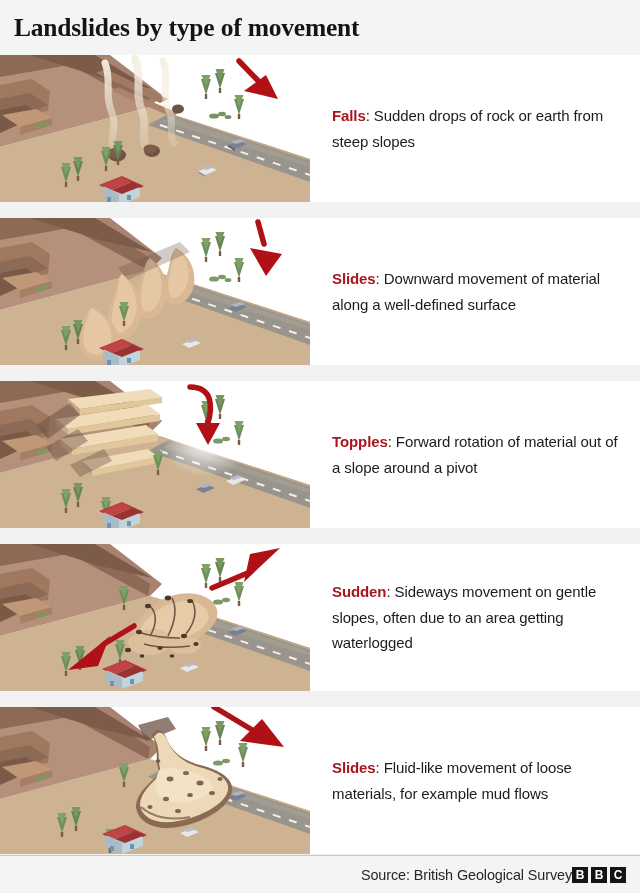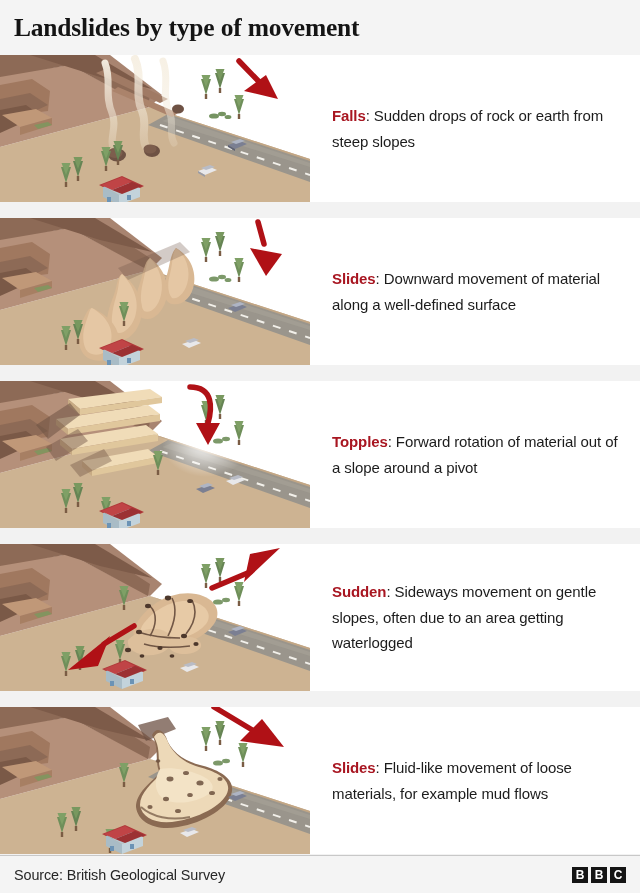--- a/index.html
+++ b/index.html
@@ -84,21 +84,21 @@
   }
 
   
   .footer{
     flex:0 0 auto;
     height:38px;
     background:#f4f4f4;
     border-top:1px solid #c8c8c8;
     display:flex;
     align-items:center;
-    justify-content:space-between;
+    justify-content:flex-end;
     padding:0 14px;
     box-sizing:border-box;
   }
   .source{
     font-size:14.4px;
     color:#262626;
     letter-spacing:-0.1px;
   }
   .bbc-logo{ display:flex; gap:3px; }
   .bbc-logo span{

